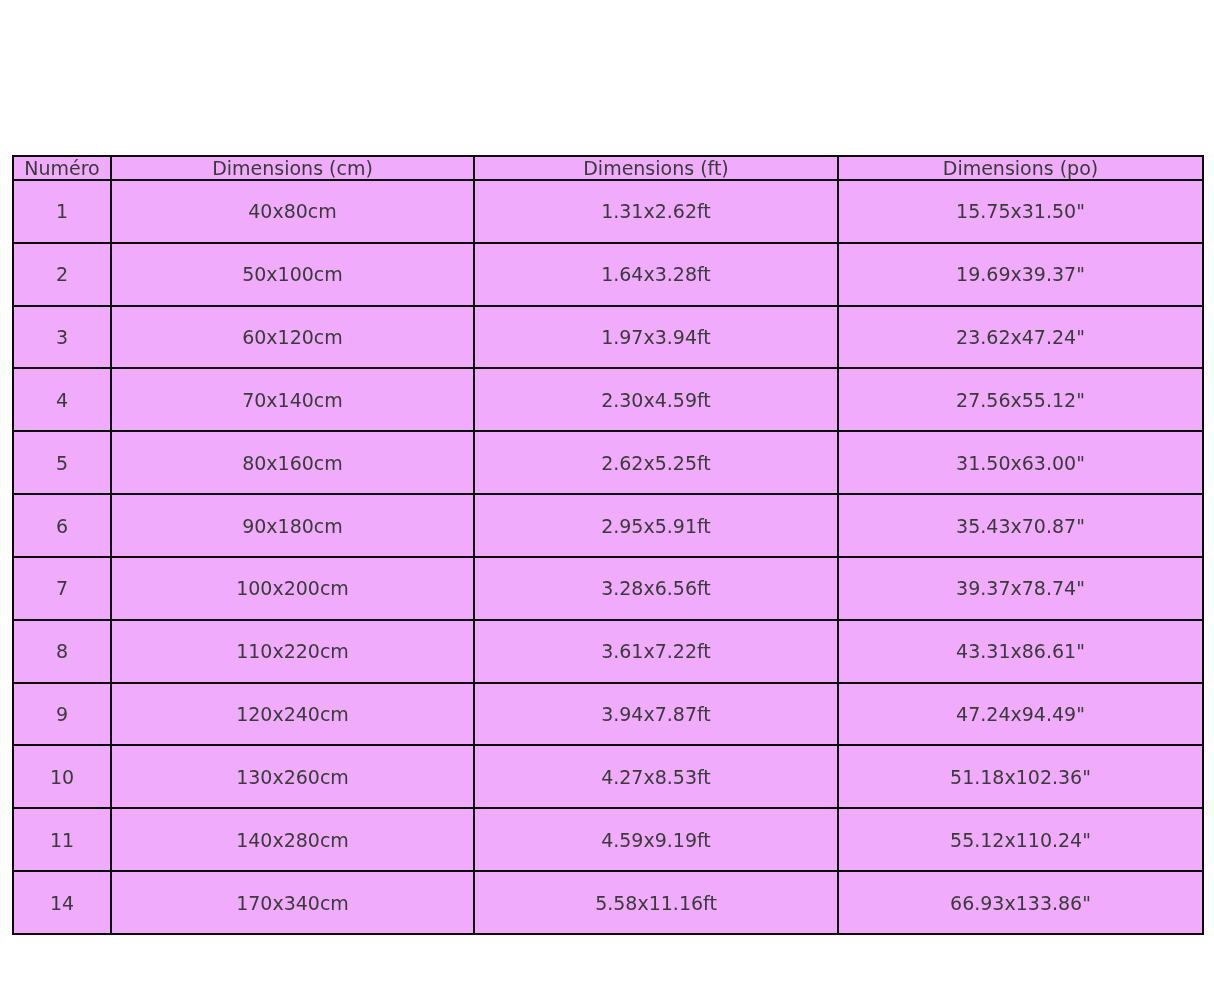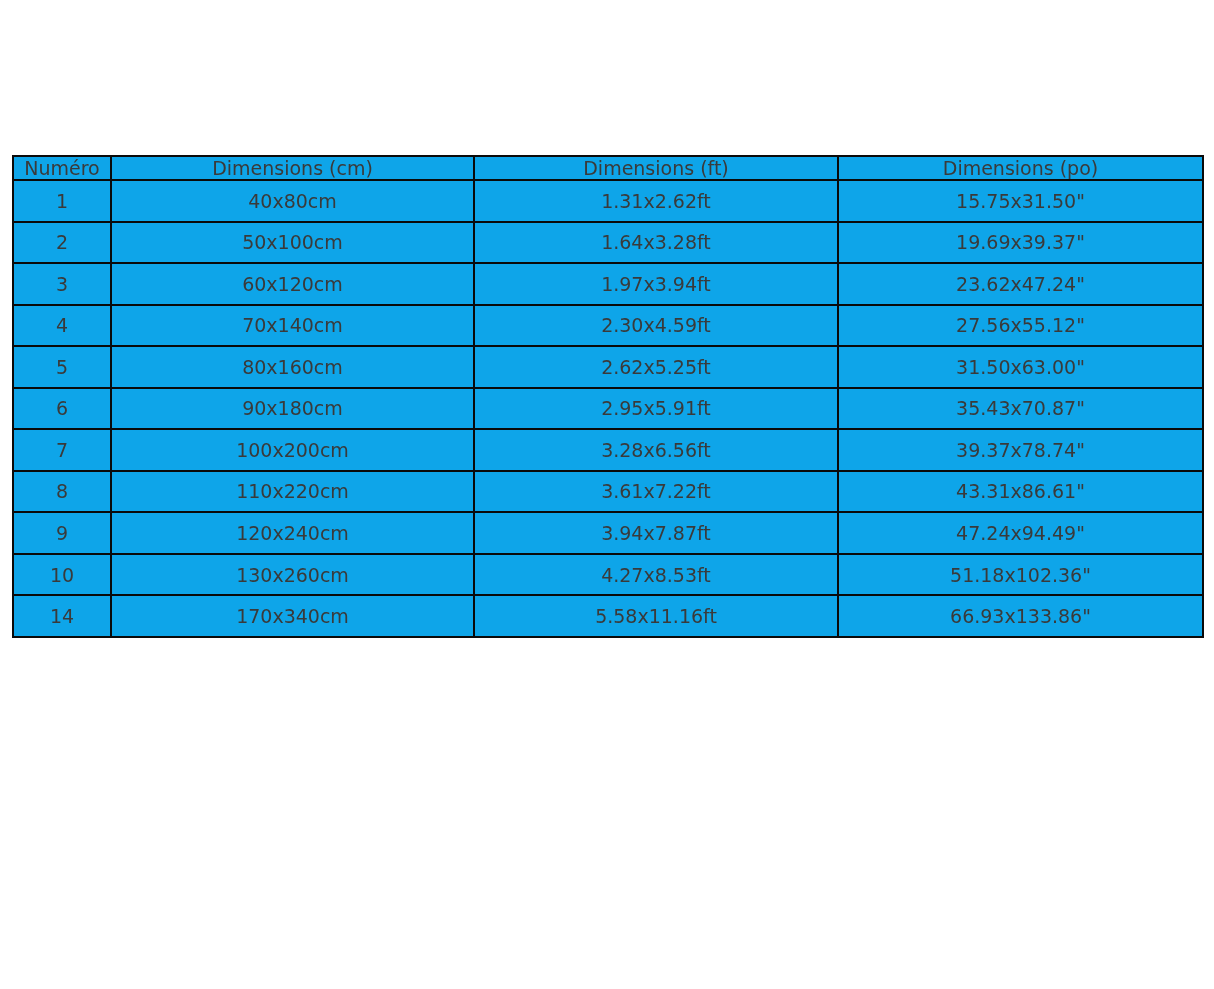--- a/index.html
+++ b/index.html
@@ -16,24 +16,24 @@
   .page {
     position: absolute;
     inset: 0;
     background: #ffffff;
   }
   table.dim-table {
     position: absolute;
     left: 12px;
     top: 155px;
     width: 1190px;
-    height: 483px;
+    height: 780px;
     border-collapse: collapse;
     table-layout: fixed;
-    background: #0ea5e9;
+    background: #f0abfc;
   }
   table.dim-table th,
   table.dim-table td {
     border: 2px solid #0a0a0a;
     text-align: center;
     vertical-align: middle;
     font-size: 19px;
     font-weight: 400;
     color: #3a3a3a;
     padding: 0;
@@ -115,20 +115,26 @@
           <td>3.94x7.87ft</td>
           <td>47.24x94.49"</td>
         </tr>
         <tr>
           <td>10</td>
           <td>130x260cm</td>
           <td>4.27x8.53ft</td>
           <td>51.18x102.36"</td>
         </tr>
         <tr>
+          <td>11</td>
+          <td>140x280cm</td>
+          <td>4.59x9.19ft</td>
+          <td>55.12x110.24"</td>
+        </tr>
+        <tr>
           <td>14</td>
           <td>170x340cm</td>
           <td>5.58x11.16ft</td>
           <td>66.93x133.86"</td>
         </tr>
       </tbody>
   </table>
 </div>
 
 </body></html>

